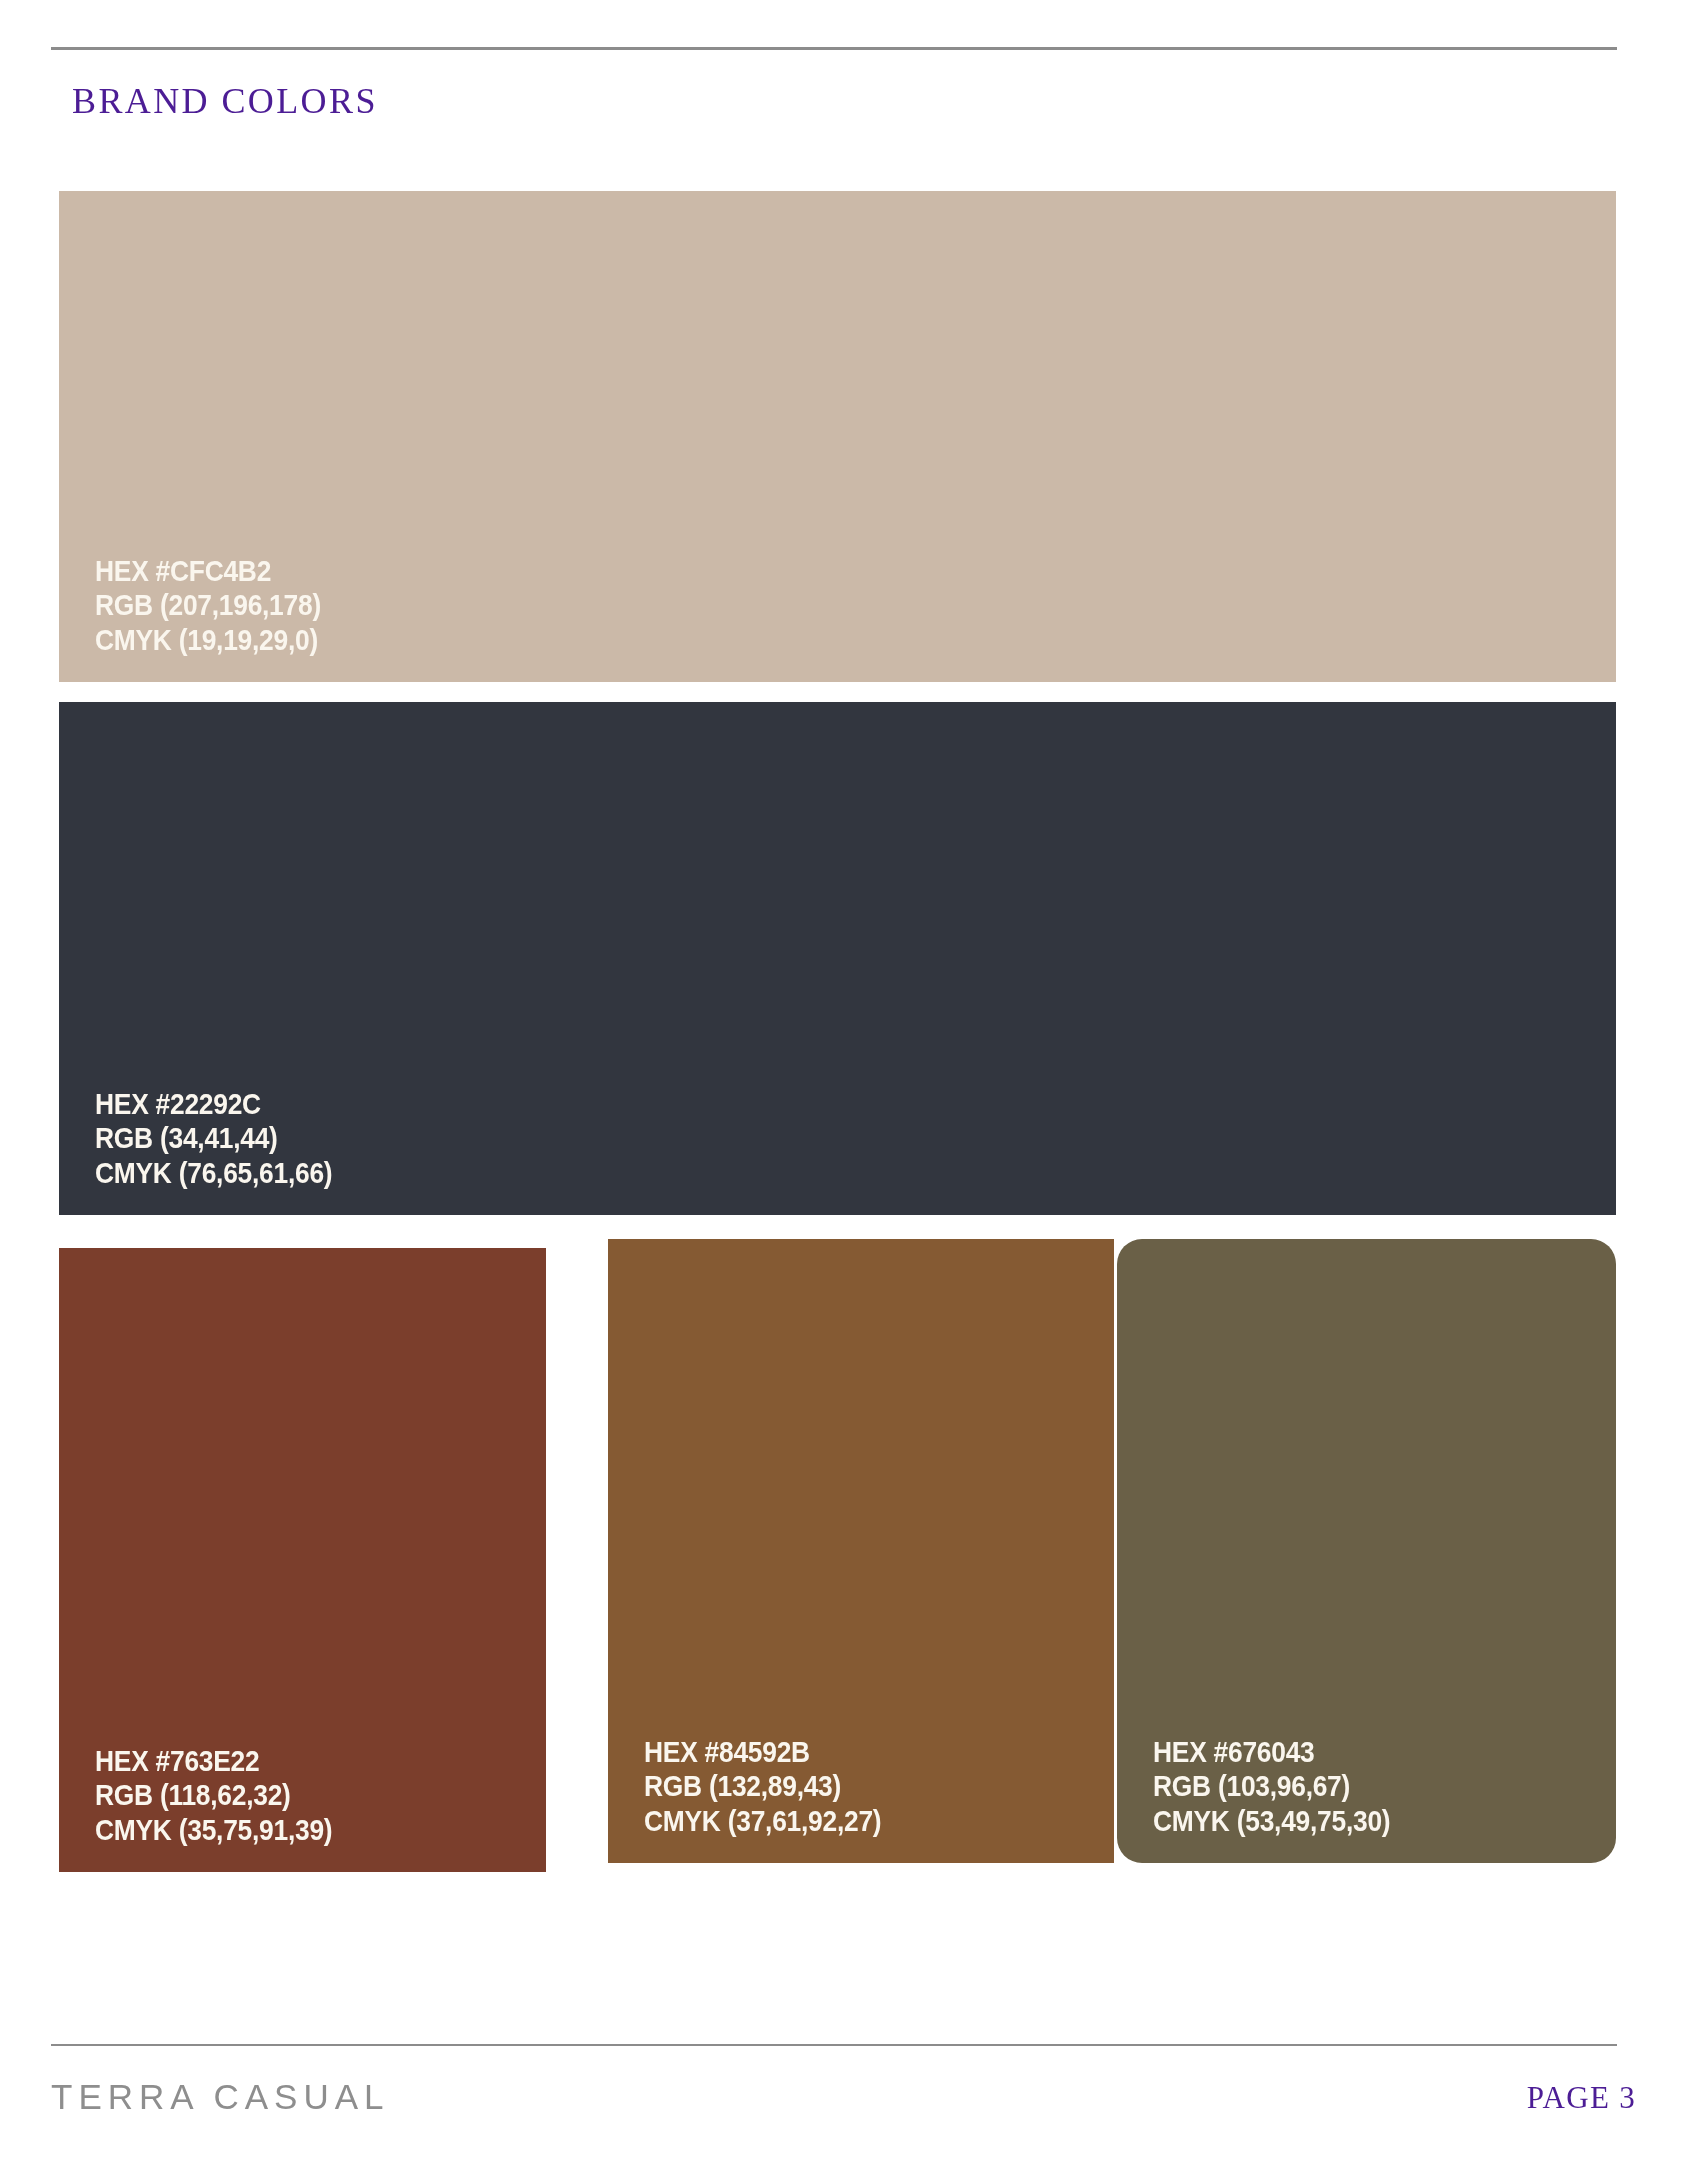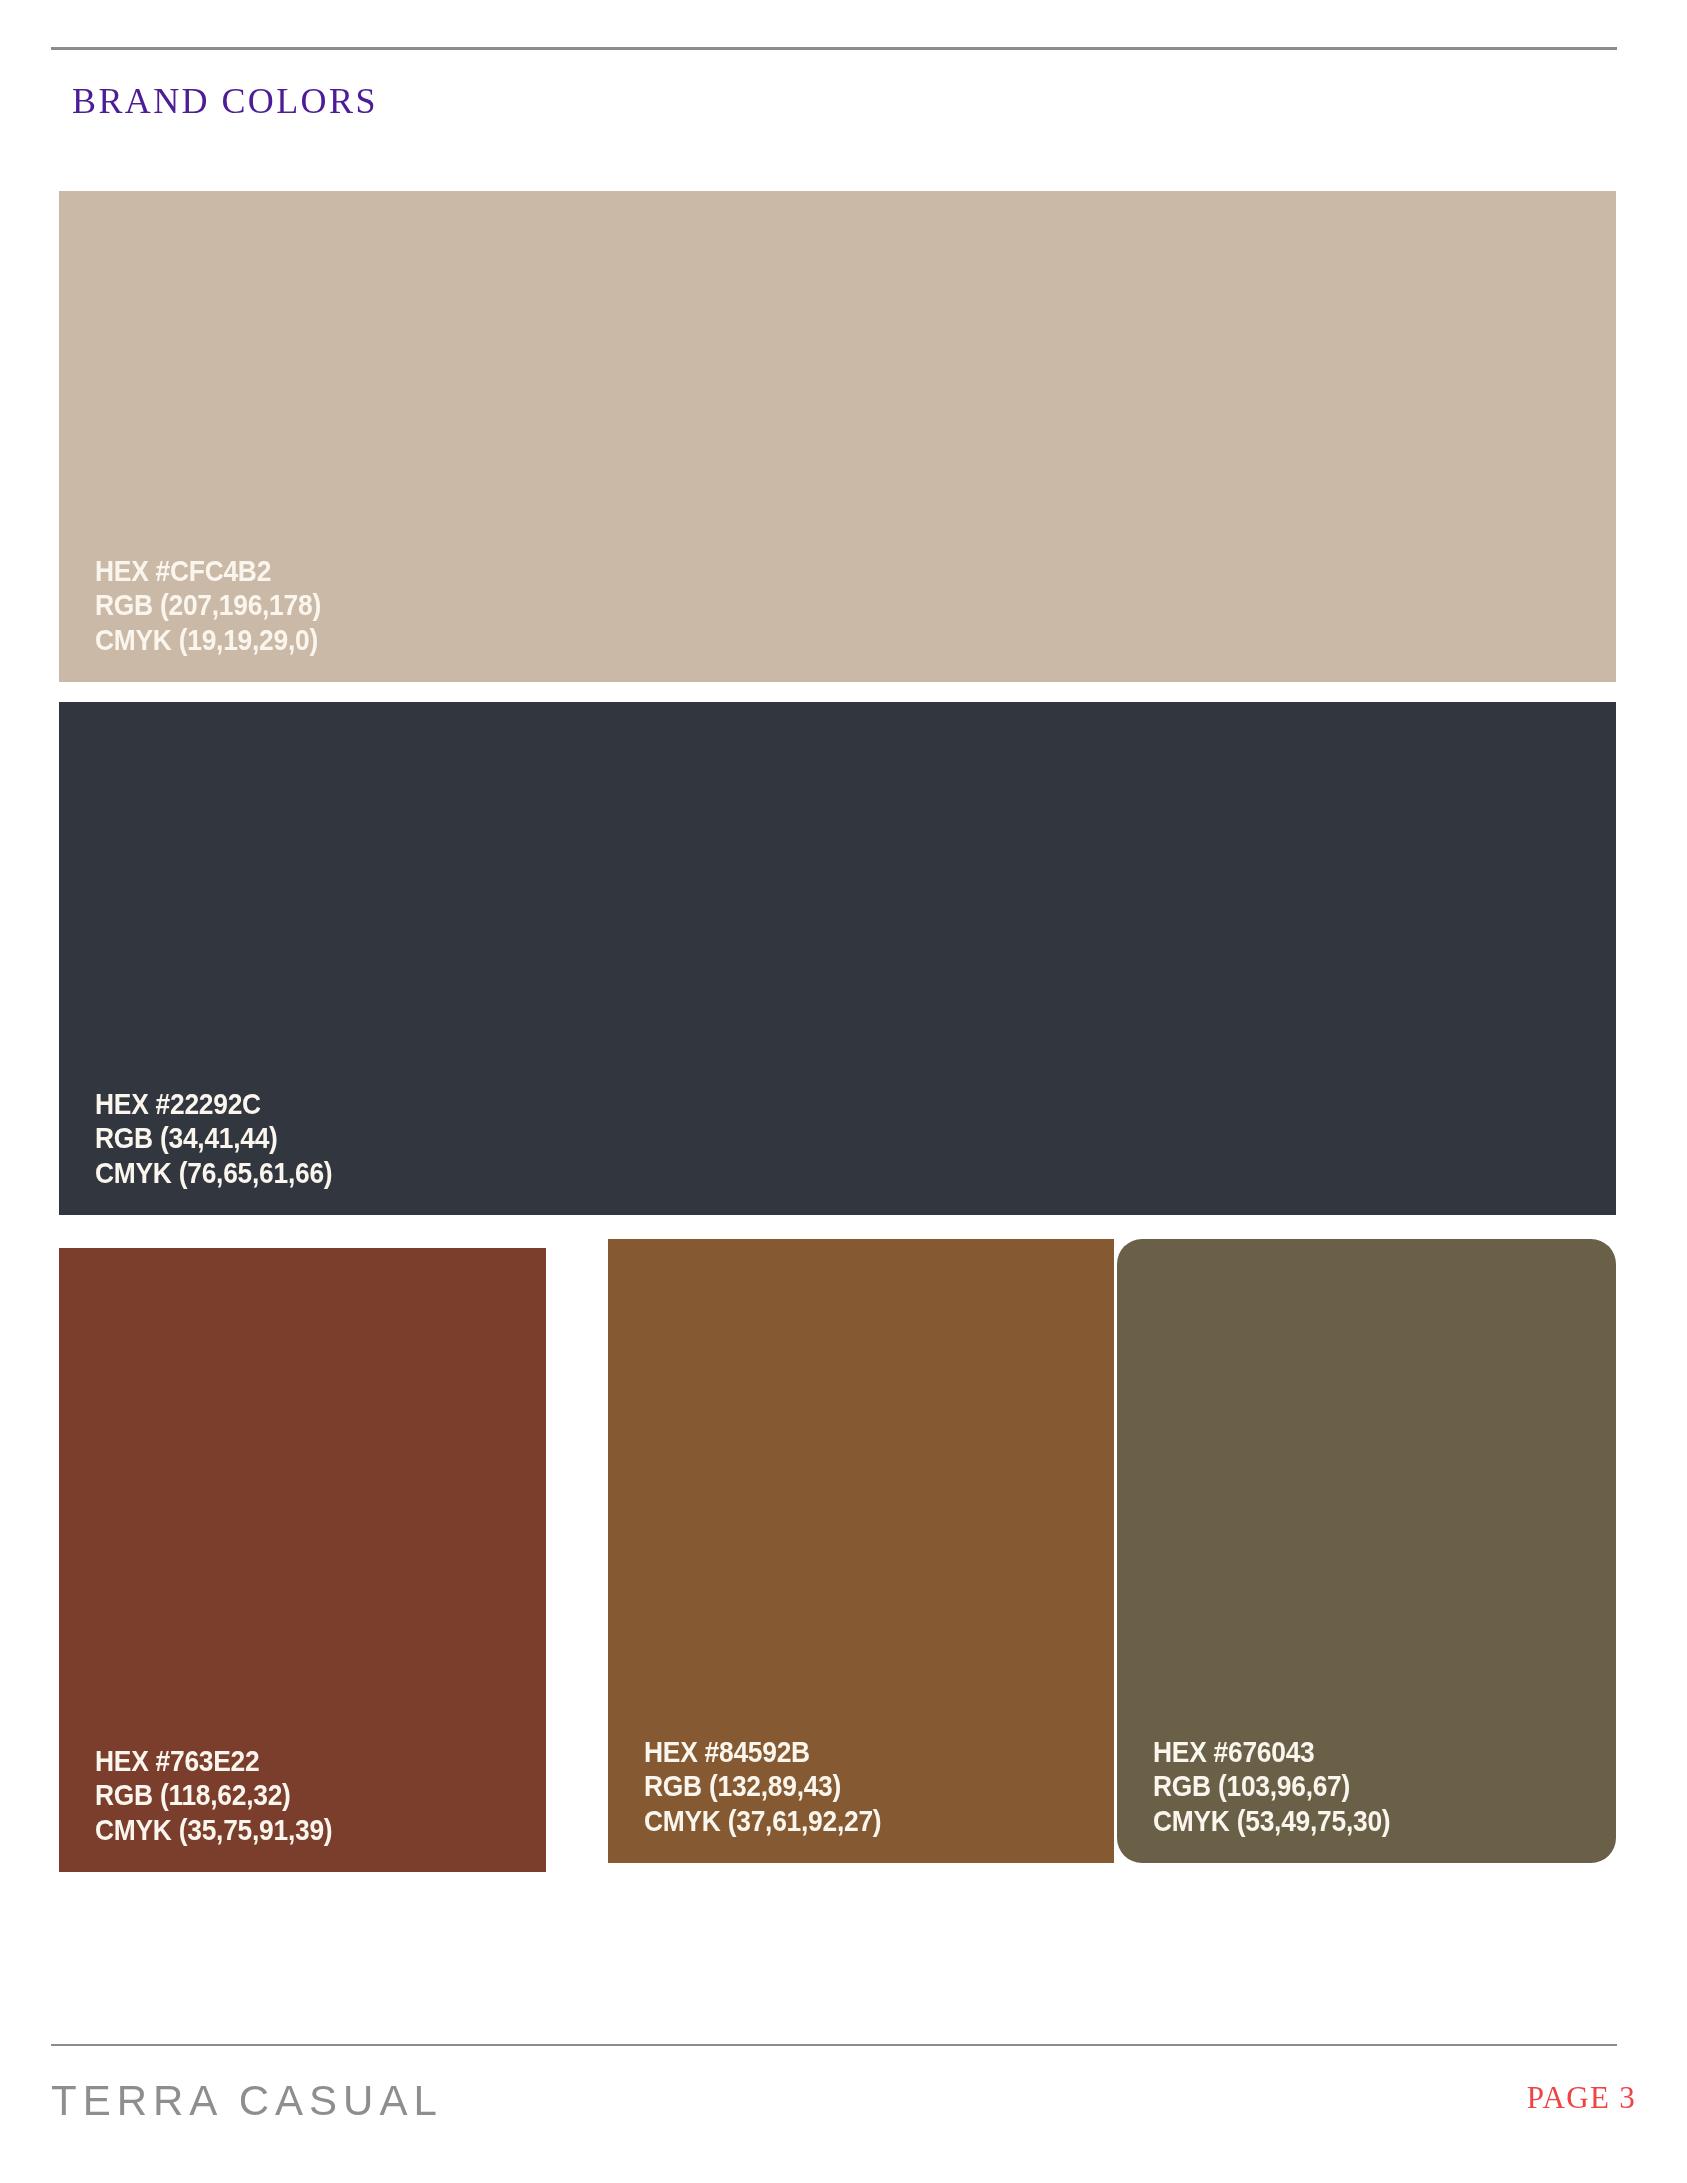--- a/index.html
+++ b/index.html
@@ -73,34 +73,34 @@
     top: 2044px;
     width: 1566px;
     height: 2px;
     background: #8c8c8c;
   }
   .footer-brand {
     position: absolute;
     left: 51px;
     top: 2077px;
     font-family: "Liberation Sans", sans-serif;
-    font-size: 42px;
+    font-size: 35px;
     font-weight: 300;
     color: #8e8e8e;
     letter-spacing: 6px;
     white-space: nowrap;
   }
   .footer-page {
     position: absolute;
     right: 51px;
     top: 2080px;
     font-family: "Liberation Serif", serif;
     font-size: 31px;
     font-weight: 400;
-    color: #ef4444;
+    color: #4c1d95;
     letter-spacing: 1.3px;
     white-space: nowrap;
   }
 </style>
 </head>
 <body>
 
 <div class="header-rule"></div>
 <div class="page-title">BRAND COLORS</div>
 

